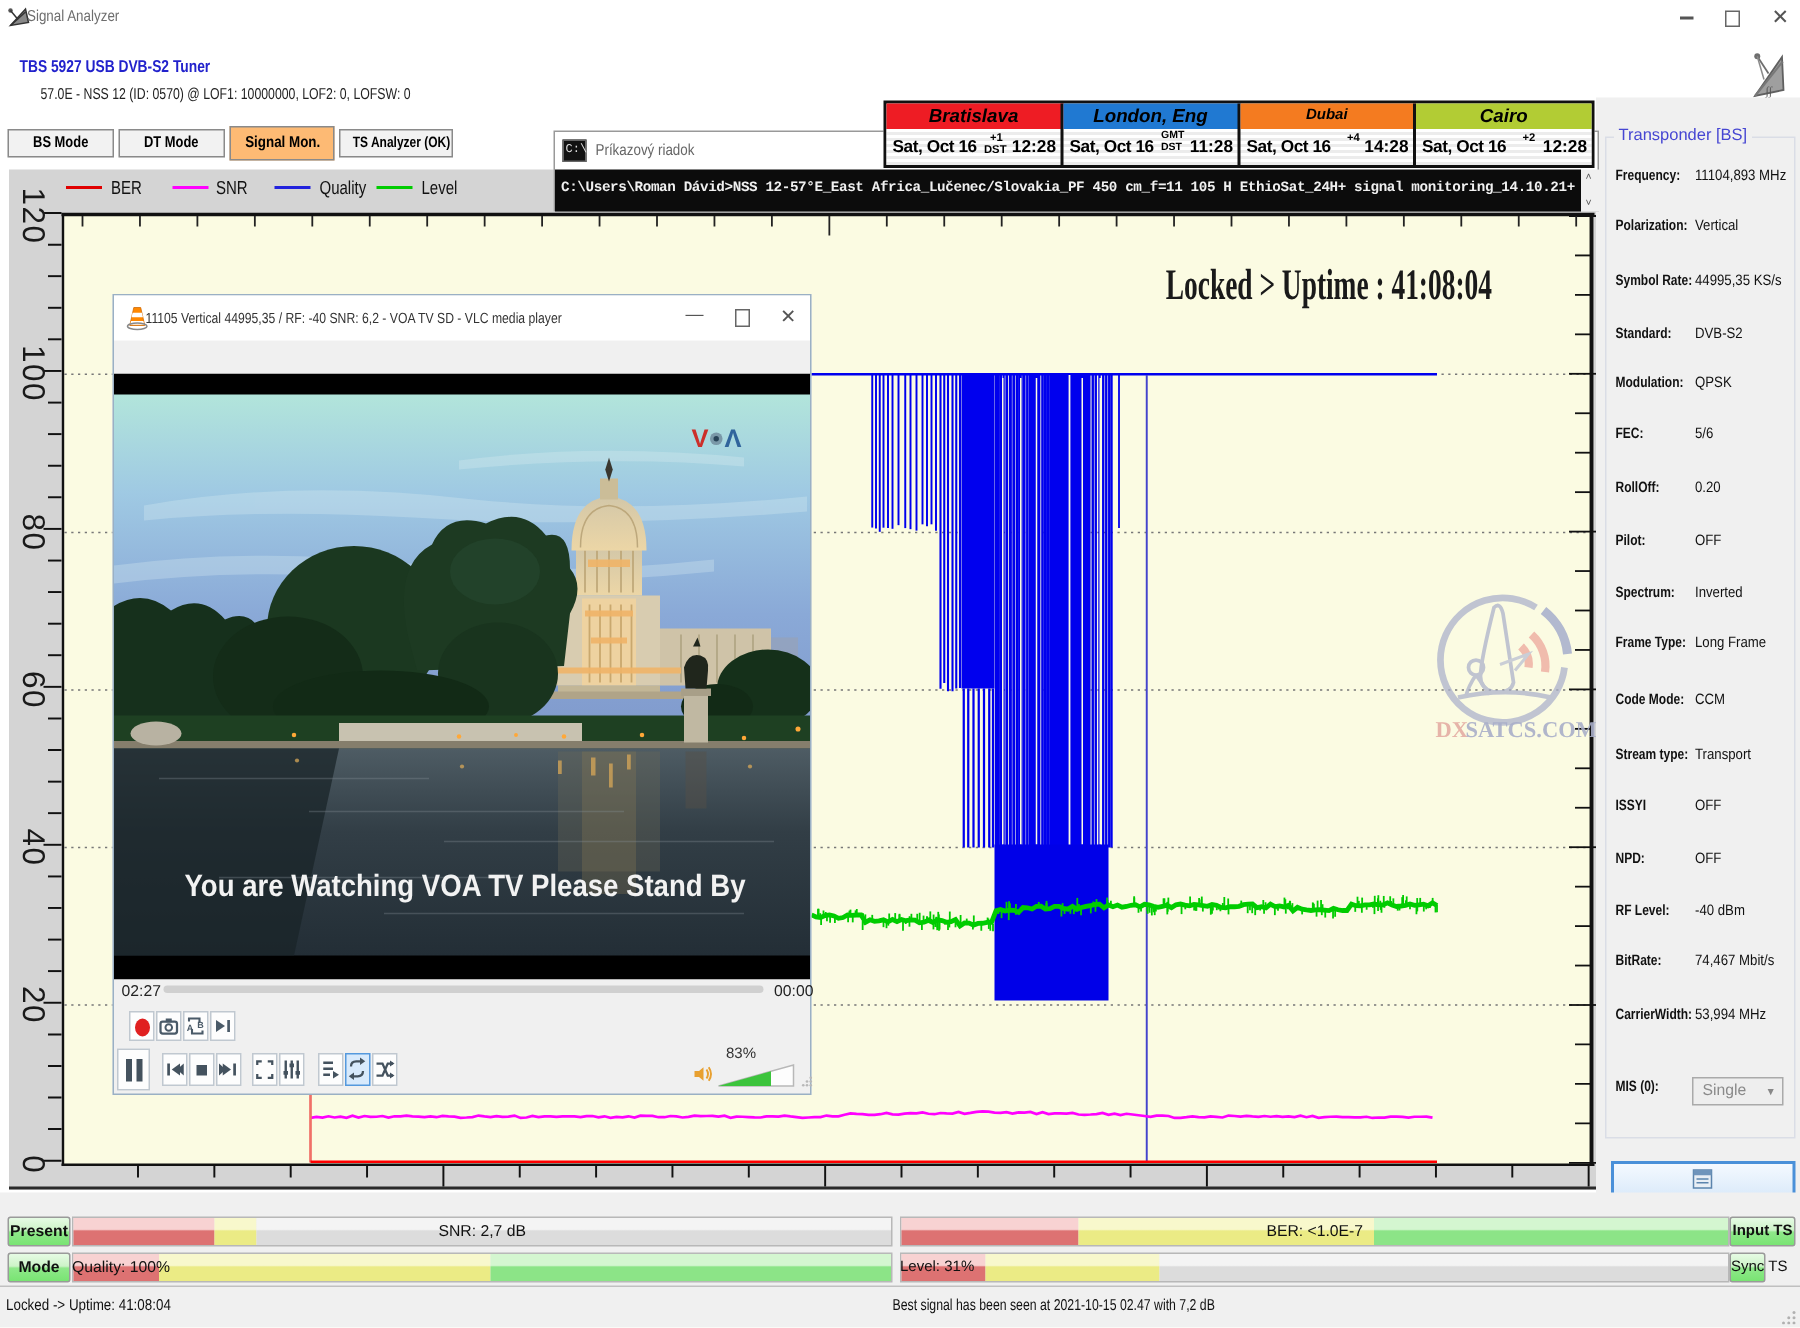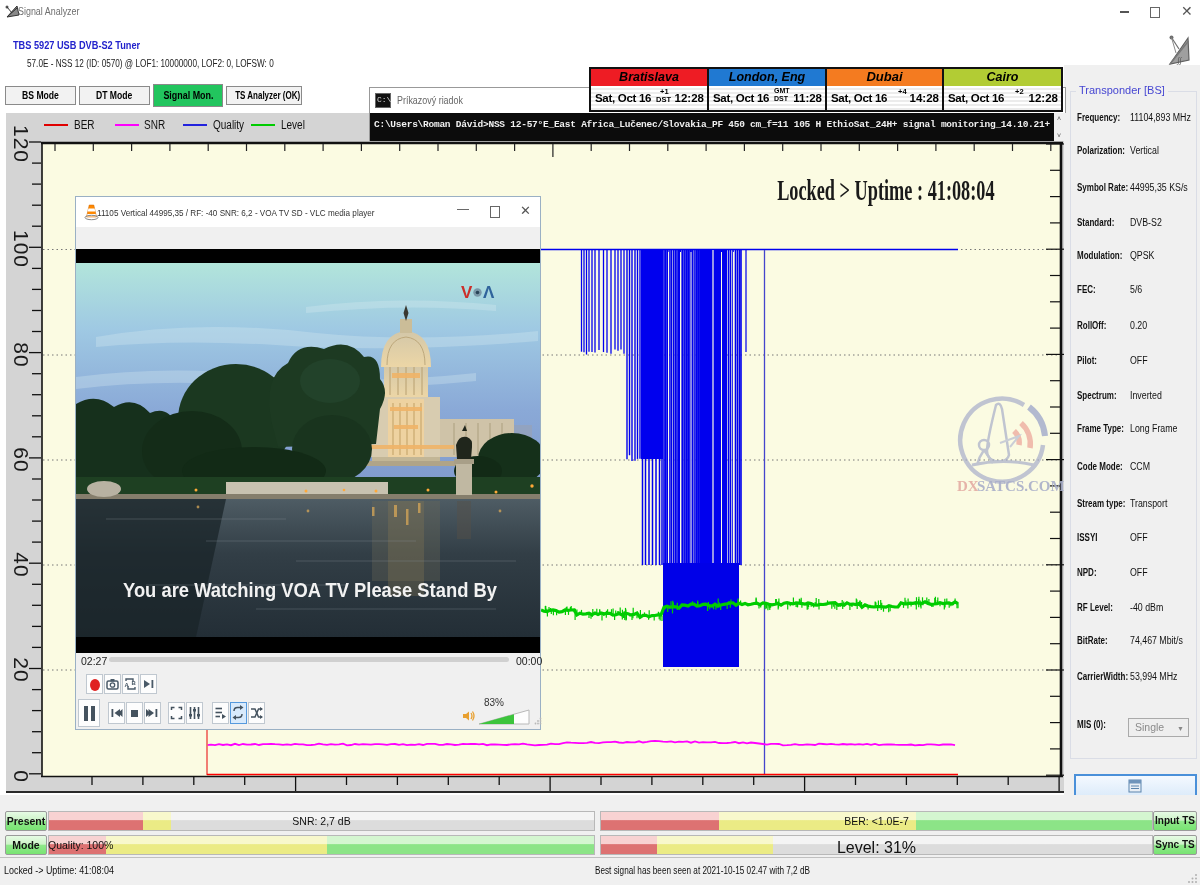--- a/index.html
+++ b/index.html
@@ -28,21 +28,21 @@
  <path d="M3 31 L21 5 L22 27 Z" fill="#9f9f9f" stroke="#606060" stroke-width="1.2"></path>
  <line x1="3" y1="31" x2="21.5" y2="8" stroke="#787878" stroke-width="1.4"></line>
  <circle cx="4.5" cy="4.5" r="2" fill="#6e6e6e"></circle>
  <line x1="4.5" y1="4.5" x2="12" y2="16" stroke="#6e6e6e" stroke-width="1.2"></line>
  <line x1="4.5" y1="4.5" x2="9" y2="20" stroke="#8a8a8a" stroke-width="1"></line>
  <text x="10" y="30" font-size="8" fill="#555" font-style="italic" font-family="Liberation Serif,serif">∫∫</text>
 </svg>
 
 <div class="ab" style="left:5px;top:86px;width:71px;height:19px;background:#f2f2f2;border:1px solid #8a8a8a;font-size:10.5px;text-align:center;line-height:17px;font-weight:bold;white-space:nowrap"><span style="display:inline-block;transform:scaleX(.82)">BS Mode</span></div>
 <div class="ab" style="left:79px;top:86px;width:71px;height:19px;background:#f2f2f2;border:1px solid #8a8a8a;font-size:10.5px;text-align:center;line-height:17px;font-weight:bold;white-space:nowrap"><span style="display:inline-block;transform:scaleX(.82)">DT Mode</span></div>
-<div class="ab" style="left:153px;top:84px;width:70px;height:23px;background:#22c55e;border:1px solid #8a8a8a;font-size:10.5px;text-align:center;line-height:21px;font-weight:bold;z-index:3;white-space:nowrap"><span style="display:inline-block;transform:scaleX(.85)">Signal Mon.</span></div>
+<div class="ab" style="left:153px;top:84px;width:70px;height:23px;background:#fdba74;border:1px solid #8a8a8a;font-size:10.5px;text-align:center;line-height:21px;font-weight:bold;z-index:3;white-space:nowrap"><span style="display:inline-block;transform:scaleX(.85)">Signal Mon.</span></div>
 <div class="ab" style="left:226px;top:86px;width:76px;height:19px;background:#f2f2f2;border:1px solid #8a8a8a;font-size:10px;text-align:center;line-height:17px;font-weight:bold;white-space:nowrap"><span style="display:inline-block;transform:scaleX(.8)">TS Analyzer (OK)</span></div>
 
 <div class="ab" style="left:6px;top:113px;width:1060px;height:680px;background:#d4d4d4;border-bottom:2px solid #2a2a2a"></div>
 <svg class="ab" style="left:6px;top:113px" width="1060" height="680" viewBox="0 0 1060 680">
 <rect x="36" y="29" width="1020" height="635" fill="#FBFBE2"></rect>
 <line x1="37" y1="136.5" x2="1055" y2="136.5" stroke="#777" stroke-width="1" stroke-dasharray="1.5 3"></line>
 <line x1="37" y1="242" x2="1055" y2="242" stroke="#777" stroke-width="1" stroke-dasharray="1.5 3"></line>
 <line x1="37" y1="347" x2="1055" y2="347" stroke="#777" stroke-width="1" stroke-dasharray="1.5 3"></line>
 <line x1="37" y1="452" x2="1055" y2="452" stroke="#777" stroke-width="1" stroke-dasharray="1.5 3"></line>
 <line x1="37" y1="557" x2="1055" y2="557" stroke="#777" stroke-width="1" stroke-dasharray="1.5 3"></line>
@@ -484,21 +484,21 @@
   <div class="ab" style="left:684px;top:25px;width:13px;height:28px;background:#f0f0f0"></div>
   <div class="ab" style="left:687px;top:27px;font-size:7px;color:#555">˄</div>
   <div class="ab" style="left:687px;top:44px;font-size:7px;color:#555">˅</div>
   <div class="ab" style="left:4px;top:31px;font-family:'Liberation Mono',monospace;font-size:9.5px;font-weight:bold;color:#f0f0f0;white-space:nowrap;letter-spacing:-0.25px">C:\Users\Roman Dávid&gt;NSS 12-57°E_East Africa_Lučenec/Slovakia_PF 450 cm_f=11 105 H EthioSat_24H+ signal monitoring_14.10.21+</div>
 </div>
 
 <div class="ab" style="left:589px;top:67px;width:474px;height:45px;border:2px solid #111;background:#fff;z-index:6;display:flex;flex-direction:column">
   <div style="height:17px;display:flex">
     <div style="width:118px;background:#ee1c24;border-right:2px solid #111;font-size:12.5px;font-weight:bold;font-style:italic;text-align:center;line-height:16px">Bratislava</div>
     <div style="width:118px;background:#2079d2;border-right:2px solid #111;font-size:12.5px;font-weight:bold;font-style:italic;text-align:center;line-height:16px">London, Eng</div>
-    <div style="width:117px;background:#f47b20;border-right:2px solid #111;font-size:13px;font-weight:bold;font-style:italic;text-align:center;line-height:16px">Dubai</div>
+    <div style="width:117px;background:#f47b20;border-right:2px solid #111;font-size:10px;font-weight:bold;font-style:italic;text-align:center;line-height:16px">Dubai</div>
     <div style="flex:1;background:#b2cc34;font-size:12.5px;font-weight:bold;font-style:italic;text-align:center;line-height:16px">Cairo</div>
   </div>
   <div style="flex:1;display:flex;background:repeating-linear-gradient(180deg,#ffffff 0 2px,#ececec 2px 4px)">
     <div style="width:118px;border-right:2px solid #111;position:relative">
       <span style="position:absolute;left:4px;top:6px;font-size:11.5px;font-weight:bold;letter-spacing:-0.3px">Sat, Oct 16</span>
       <span style="position:absolute;left:69px;top:1px;font-size:7.5px;font-weight:bold">+1</span>
       <span style="position:absolute;left:65px;top:9px;font-size:7.5px;font-weight:bold">DST</span>
       <span style="position:absolute;right:3px;top:6px;font-size:11.5px;font-weight:bold">12:28</span>
     </div>
     <div style="width:118px;border-right:2px solid #111;position:relative">
@@ -584,23 +584,23 @@
 <div class="ab" style="left:600px;top:815px;width:553px;text-align:center;font-size:10.5px;color:#111">BER: &lt;1.0E-7</div>
 <div class="ab" style="left:48px;top:835px;width:547px;height:20px;background:#eee;border:1px solid #b8b8b8"></div>
 <div class="ab" style="left:49px;top:836px;width:57px;height:18px;background:linear-gradient(180deg,#f8d2d2 0%,#f8d2d2 42%,#dd7272 48%,#dd7272 100%)"></div>
 <div class="ab" style="left:106px;top:836px;width:221px;height:18px;background:linear-gradient(180deg,#f8f8cc 0%,#f8f8cc 42%,#ebeb85 48%,#ebeb85 100%)"></div>
 <div class="ab" style="left:327px;top:836px;width:267px;height:18px;background:linear-gradient(180deg,#d4f6d0 0%,#d4f6d0 42%,#8ce487 48%,#8ce487 100%)"></div>
 <div class="ab" style="left:48px;top:839px;width:547px;text-align:left;font-size:10.5px;color:#111">Quality: 100%</div>
 <div class="ab" style="left:600px;top:835px;width:553px;height:20px;background:#eee;border:1px solid #b8b8b8"></div>
 <div class="ab" style="left:601px;top:836px;width:56px;height:18px;background:linear-gradient(180deg,#f8d2d2 0%,#f8d2d2 42%,#dd7272 48%,#dd7272 100%)"></div>
 <div class="ab" style="left:657px;top:836px;width:116px;height:18px;background:linear-gradient(180deg,#f8f8cc 0%,#f8f8cc 42%,#ebeb85 48%,#ebeb85 100%)"></div>
 <div class="ab" style="left:773px;top:836px;width:379px;height:18px;background:linear-gradient(180deg,#f4f4f4 0%,#f4f4f4 42%,#dcdcdc 48%,#dcdcdc 100%)"></div>
-<div class="ab" style="left:600px;top:839px;width:553px;text-align:center;font-size:16px;color:#111">Level: 31%</div>
+<div class="ab" style="left:600px;top:839px;width:553px;text-align:left;font-size:10px;color:#111">Level: 31%</div>
 <div class="ab" style="left:1153px;top:811px;width:44px;height:20px;background:linear-gradient(180deg,#e6fbe4 0%,#cdf3c8 45%,#8fe88a 52%,#79e473 100%);border:1px solid #9a9a9a;border-radius:2px;font-size:10px;font-weight:bold;text-align:center;line-height:18px;color:#111;white-space:nowrap">Input TS</div>
-<div class="ab" style="left:1153px;top:835px;width:44px;height:20px;background:linear-gradient(180deg,#e6fbe4 0%,#cdf3c8 45%,#8fe88a 52%,#79e473 100%);border:1px solid #9a9a9a;border-radius:2px;font-size:10px;font-weight:bold;text-align:center;line-height:18px;color:#111;white-space:nowrap">Sync TS</div>
+<div class="ab" style="left:1153px;top:835px;width:24px;height:20px;background:linear-gradient(180deg,#e6fbe4 0%,#cdf3c8 45%,#8fe88a 52%,#79e473 100%);border:1px solid #9a9a9a;border-radius:2px;font-size:10px;font-weight:normal;text-align:center;line-height:18px;color:#111;white-space:nowrap">Sync TS</div>
 
 <div class="ab" style="left:0;top:857px;width:1200px;height:28px;background:#f0f0f0;border-top:1px solid #c0c0c0"></div>
 <div class="ab" style="left:4px;top:864px;font-size:10.5px;color:#111;transform:scaleX(0.85);transform-origin:0 50%">Locked -&gt; Uptime: 41:08:04</div>
 <div class="ab" style="left:595px;top:864px;font-size:10.5px;color:#111;transform:scaleX(0.78);transform-origin:0 50%">Best signal has been seen at 2021-10-15 02.47 with 7,2 dB</div>
 <svg class="ab" style="left:1188px;top:873px" width="10" height="10">
     <g fill="#b0b0b0">
       <circle cx="8" cy="2" r="1"></circle>
       <circle cx="8" cy="5.5" r="1"></circle>
       <circle cx="8" cy="9" r="1"></circle>
       <circle cx="4.5" cy="5.5" r="1"></circle>

